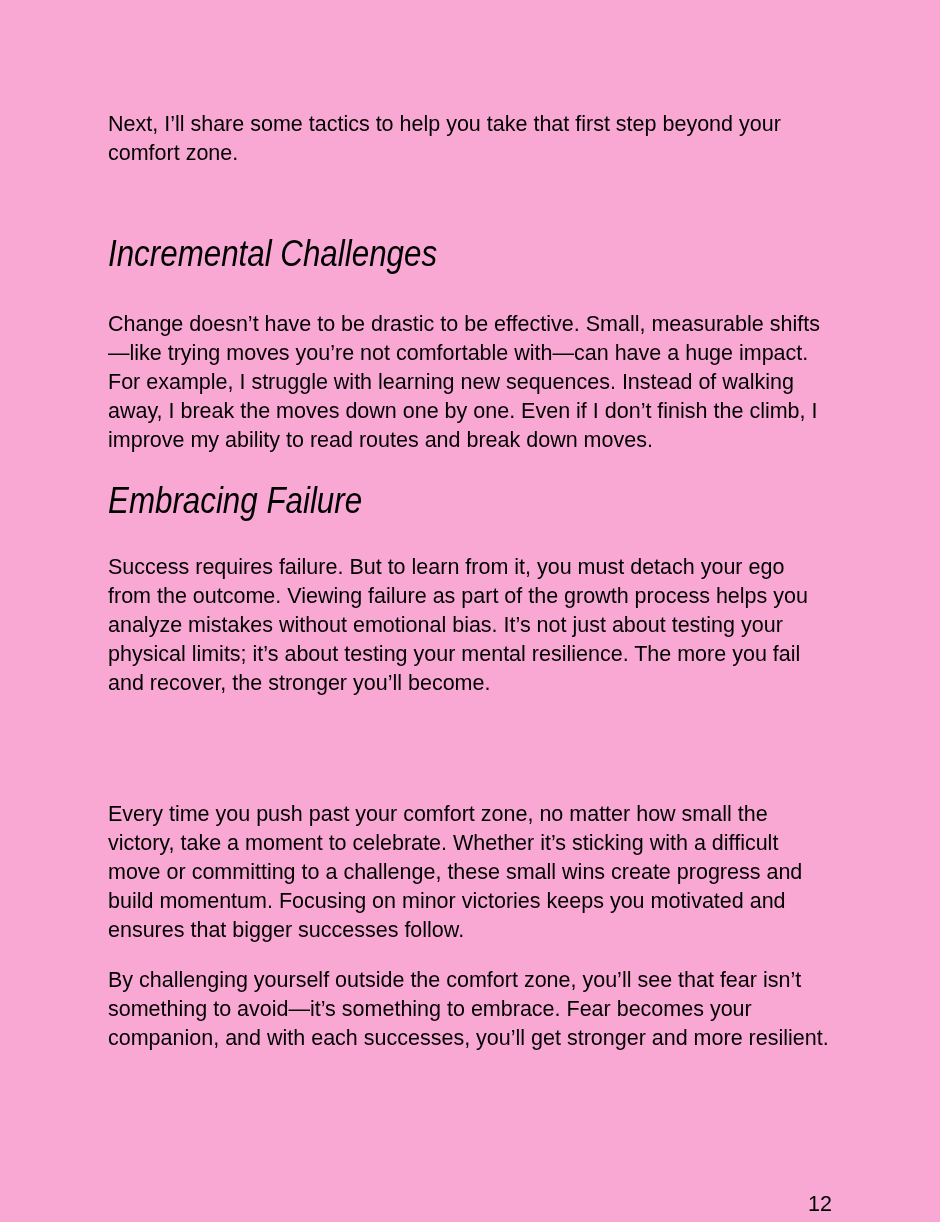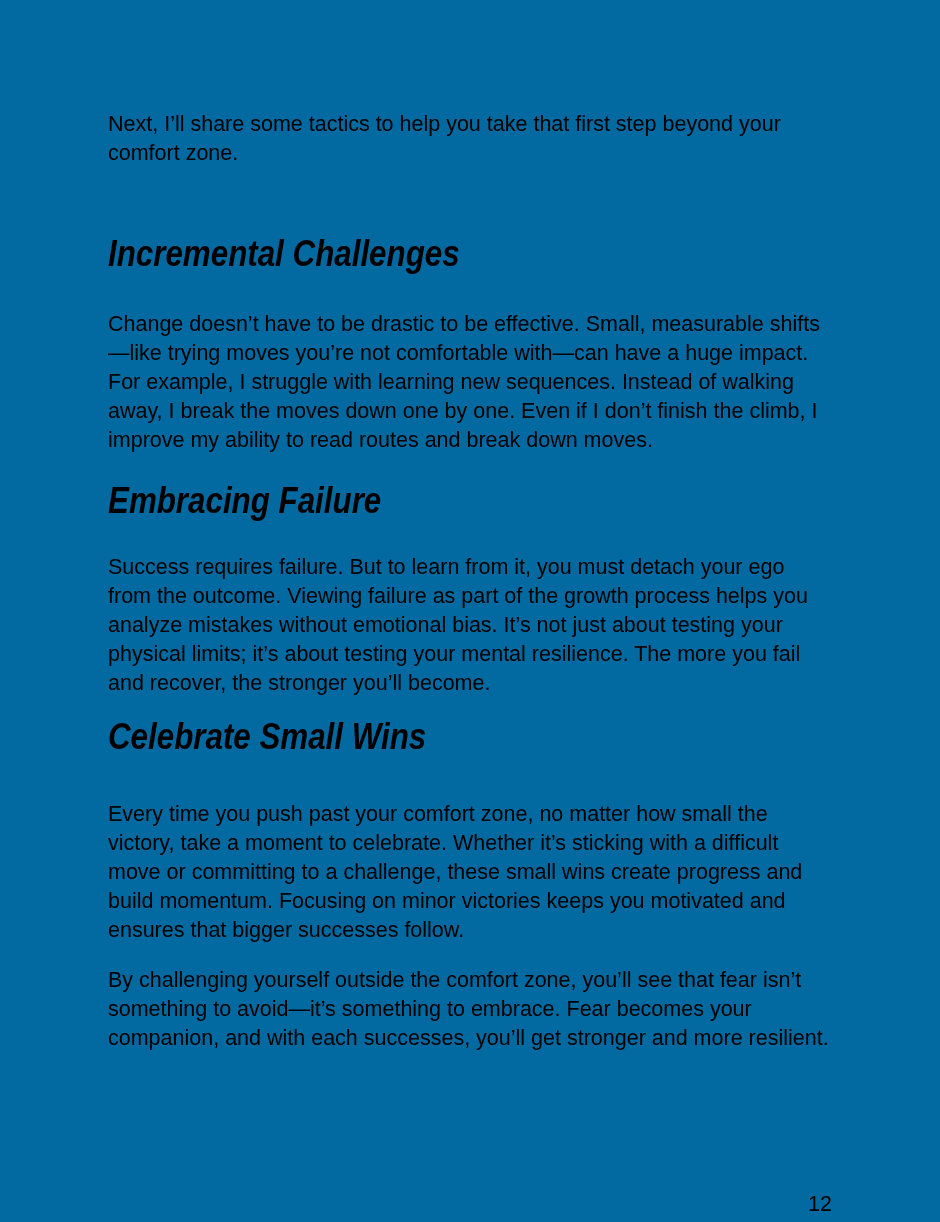--- a/index.html
+++ b/index.html
@@ -11,38 +11,38 @@
     height: 1222px;
     background: #ffffff;
     position: relative;
     overflow: hidden;
     font-family: "Liberation Sans", sans-serif;
     color: #000000;
   }
   .page {
     position: absolute;
     inset: 0;
-    background: #0369a1;
+    background: #f9a8d4;
   }
   .block {
     position: absolute;
     left: 108px;
     width: 724px;
   }
   .para {
     font-size: 21.5px;
     line-height: 29px;
     font-weight: 400;
     word-spacing: normal;
   }
   .heading {
     font-size: 36px;
     line-height: 44px;
     font-style: italic;
-    font-weight: 700;
+    font-weight: 400;
     white-space: nowrap;
   }
   .heading .condense {
     display: inline-block;
     transform: scaleX(0.87);
     transform-origin: 0 50%;
   }
   .pagenum {
     position: absolute;
     left: 108px;
@@ -65,23 +65,20 @@
   </div>
 
   <div class="block para" style="top:310px">Change doesn’t have to be drastic to be effective. Small, measurable shifts—like trying moves you’re not comfortable with—can have a huge impact. For example, I struggle with learning new sequences. Instead of walking away, I break the moves down one by one. Even if I don’t finish the climb, I improve my ability to read routes and break down moves.</div>
 
   <div class="block heading" style="top:479px">
     <span class="condense">Embracing Failure</span>
   </div>
 
   <div class="block para" style="top:553px">Success requires failure. But to learn from it, you must detach your ego from the outcome. Viewing failure as part of the growth process helps you analyze mistakes without emotional bias. It’s not just about testing your physical limits; it’s about testing your mental resilience. The more you fail and recover, the stronger you’ll become.</div>
 
-  <div class="block heading" style="top:715px">
-    <span class="condense">Celebrate Small Wins</span>
-  </div>
 
   <div class="block para" style="top:800px">Every time you push past your comfort zone, no matter how small the victory, take a moment to celebrate. Whether it’s sticking with a difficult move or committing to a challenge, these small wins create progress and build momentum. Focusing on minor victories keeps you motivated and ensures that bigger successes follow.</div>
 
   <div class="block para" style="top:966px">By challenging yourself outside the comfort zone, you’ll see that fear isn’t something to avoid—it’s something to embrace. Fear becomes your companion, and with each successes, you’ll get stronger and more resilient.</div>
 
   <div class="pagenum">12</div>
 
 </div>
 
 </body></html>

